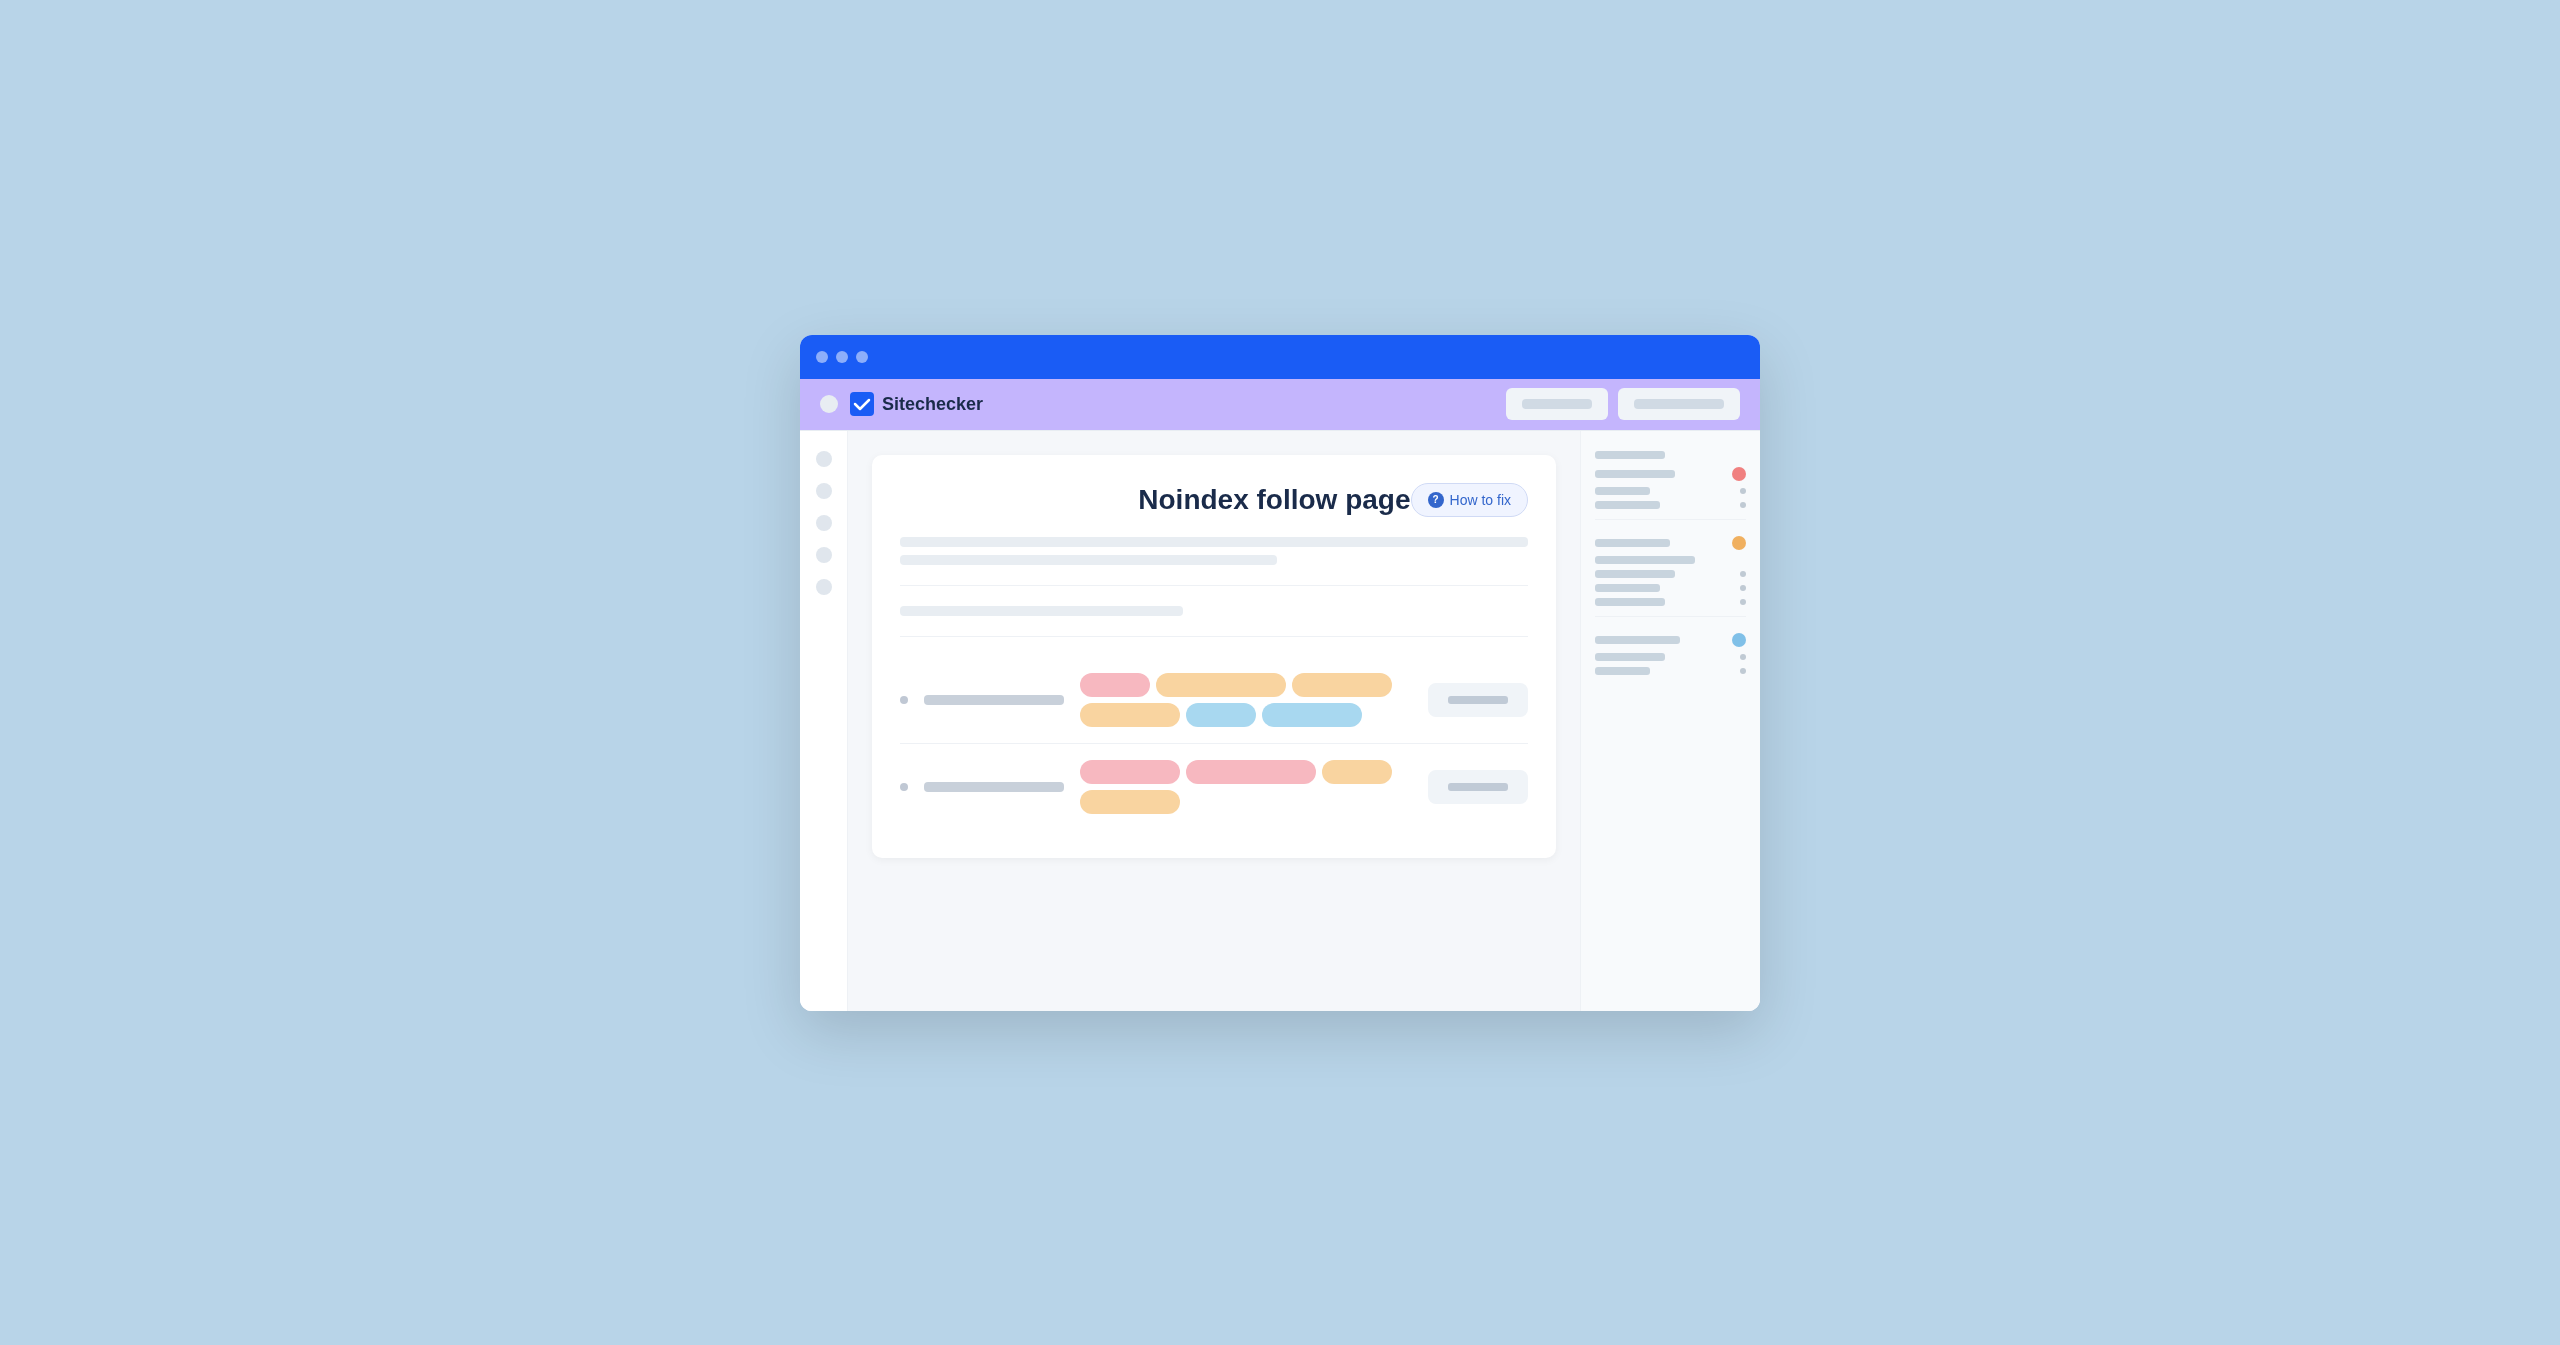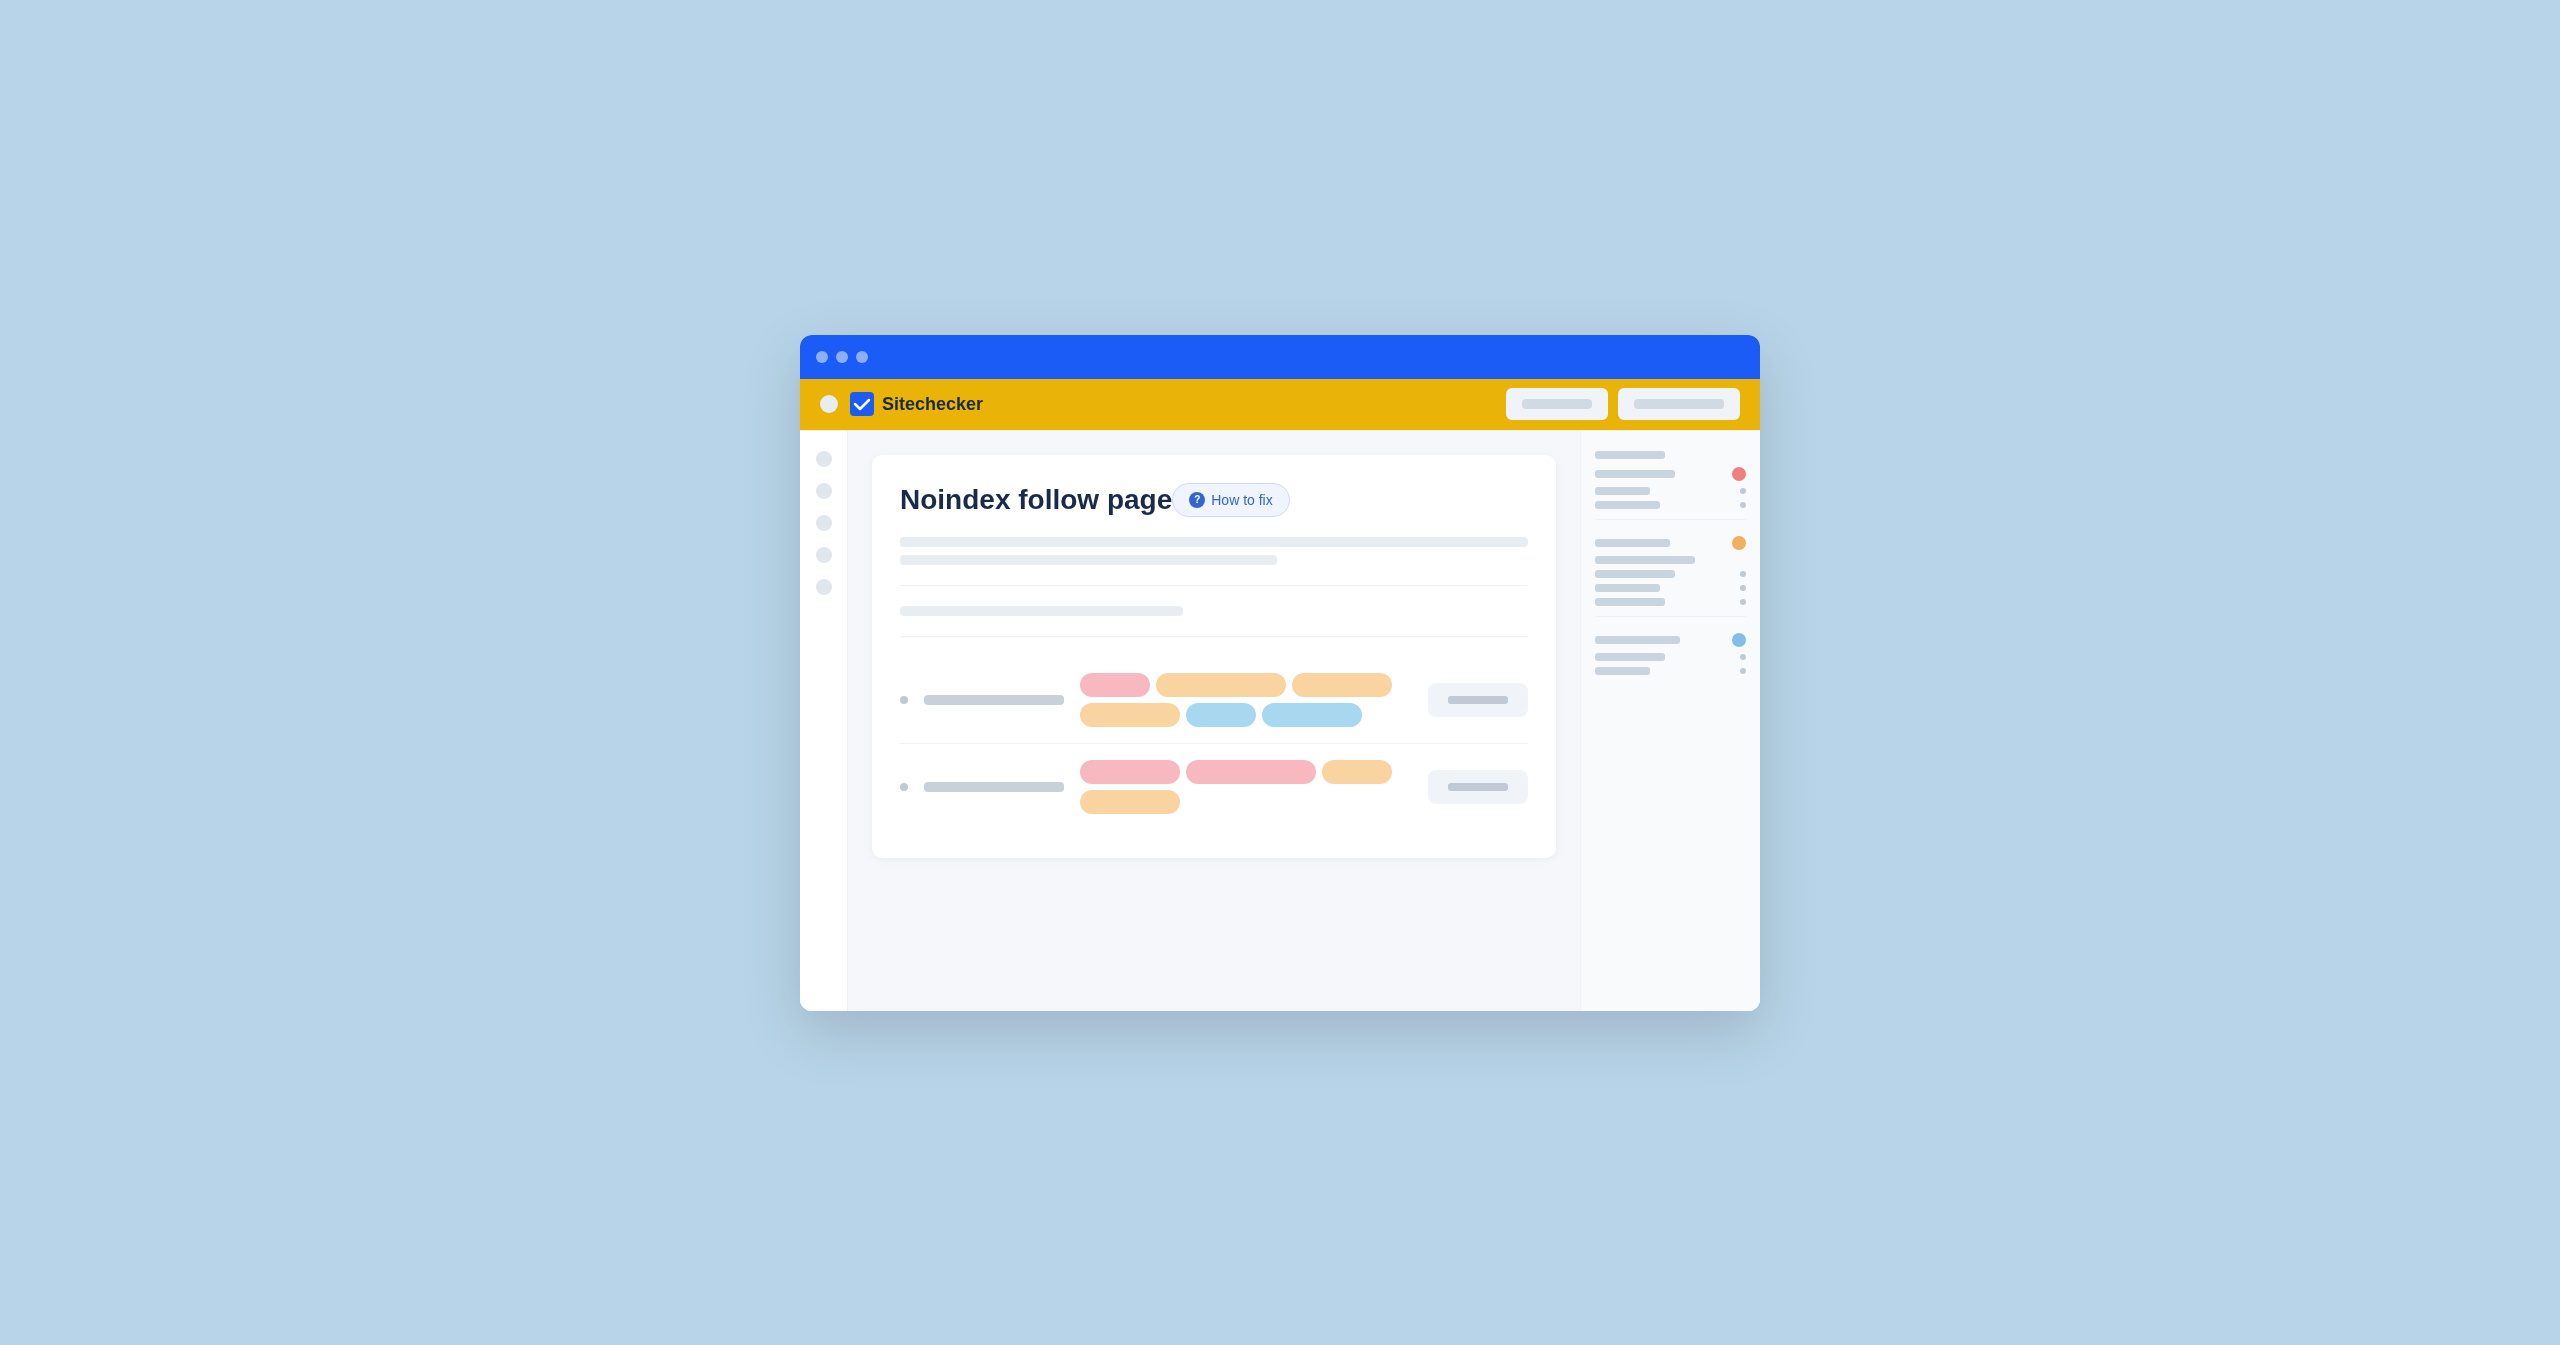--- a/index.html
+++ b/index.html
@@ -32,21 +32,21 @@
     }
 
     .traffic-light {
       width: 12px;
       height: 12px;
       border-radius: 50%;
       background: rgba(255,255,255,0.5);
     }
 
     .browser-toolbar {
-      background: #eab308;
+      background: #c4b5fd;
       height: 52px;
       display: flex;
       align-items: center;
       padding: 0 20px;
       border-bottom: 1px solid #e8edf2;
       gap: 12px;
     }
 
     .toolbar-circle {
       width: 18px;
@@ -135,21 +135,21 @@
     .content-card {
       background: #fff;
       border-radius: 10px;
       padding: 28px;
       box-shadow: 0 2px 8px rgba(0,0,0,0.05);
     }
 
     .card-header {
       display: flex;
       align-items: center;
-      justify-content: flex-start;
+      justify-content: flex-end;
       margin-bottom: 20px;
     }
 
     .page-title {
       font-size: 28px;
       font-weight: 800;
       color: #1a2b4a;
     }
 
     .how-to-fix-btn {

